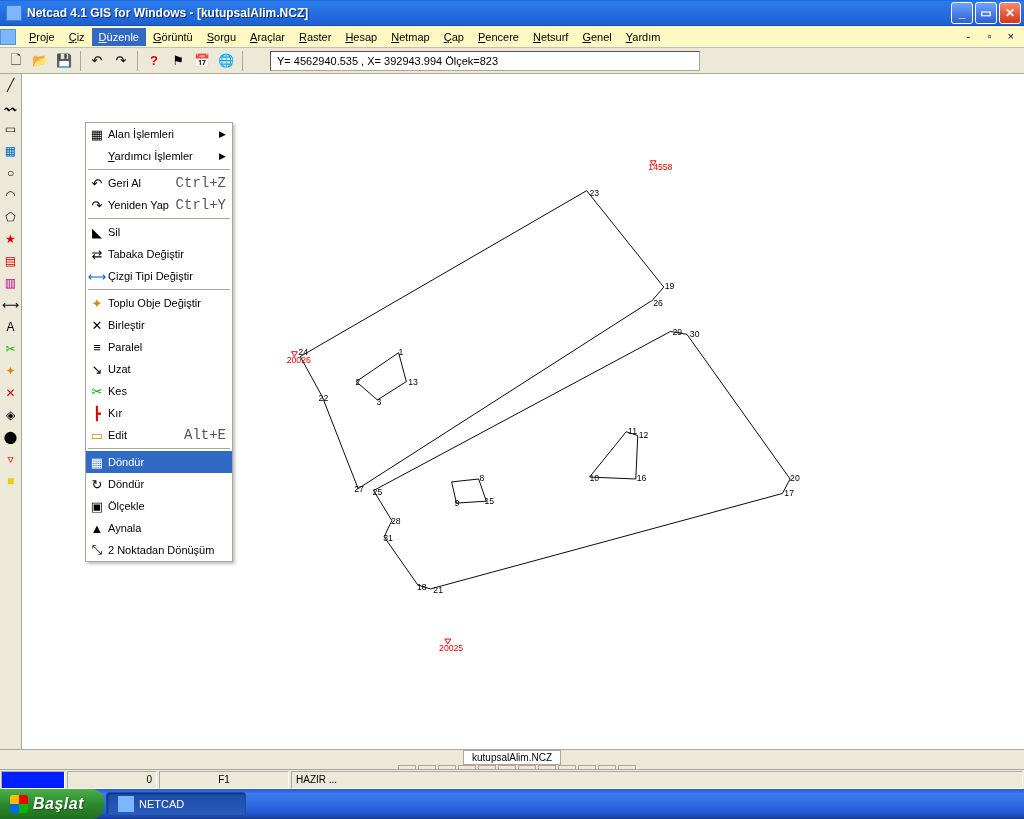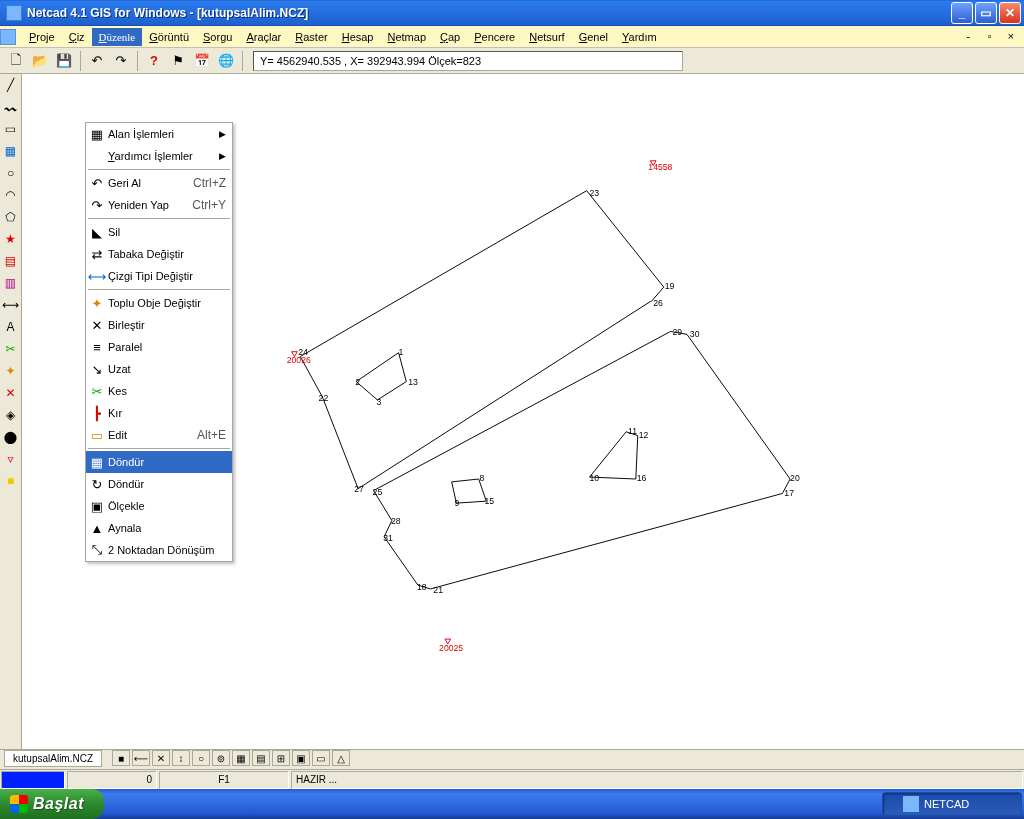--- a/index.html
+++ b/index.html
@@ -26,35 +26,35 @@
   .winbtn.min, .winbtn.max { background:linear-gradient(to bottom,#6fa2ff,#2d5fcf); }
   .winbtn.close { background:linear-gradient(to bottom,#f58b6f,#d7341b); margin-right:3px; }
   
   .menubar {
     height: 22px; background:#fef9c3; display:flex; align-items:center;
     border-bottom:1px solid #bfbfbf; position:relative;
   }
   .menubar .mnu-icon { width:16px; height:16px; margin-right:6px;
     background: #7ab7ff; border:1px solid #5a92d0; }
   .menubar .mitem { padding: 3px 7px; cursor:default; }
-  .menubar .mitem.open { background:#316ac5; color:#fff;font-family:Liberation Serif, serif; }
+  .menubar .mitem.open { background:#316ac5; color:#fff; }
   .menubar .mitem u { text-decoration: underline; }
   .menubar .wctrl { margin-left:auto; margin-right:6px; letter-spacing:4px; font-family: "Courier New", monospace; }
   
   .toolbar {
     height: 26px; background:#ece9d8; border-bottom:1px solid #aca899;
     display:flex; align-items:center; padding-left:4px;
   }
   .tbtn {
     width:22px; height:22px; margin:0 1px; border:1px solid transparent;
     display:flex; align-items:center; justify-content:center; font-size:13px;
   }
   .tsep { width:1px; height:20px; background:#aca899; margin:0 4px; }
   .coordbox {
-    height:20px; flex:0 0 430px; margin-left:6px; background:#fff; border:1px inset #aca899;
+    height:20px; flex:0 0 430px; margin-left:23px; background:#fff; border:1px inset #aca899;
     padding:2px 6px; font-size:11px; display:flex; align-items:center;
   }
   
   .main { flex:1; display:flex; background:#fff; position:relative; }
   .sidebar {
     width:22px; background:#ece9d8; border-right:1px solid #aca899;
     display:flex; flex-direction:column; overflow:hidden;
   }
   .sbtn { width:20px; height:20px; margin:1px auto; display:flex; align-items:center; justify-content:center; font-size:12px; }
   .canvas { flex:1; position:relative; overflow:hidden; background:#fff; }
@@ -63,64 +63,64 @@
     position:absolute; left:85px; top:48px; width:148px; background:#fff;
     border:1px solid #aca899; box-shadow: 2px 2px 3px rgba(0,0,0,.25); z-index:50;
   }
   .dropdown .dl {
     height:22px; display:flex; align-items:center; padding-right:6px; cursor:default;
   }
   .dropdown .dl.hover { background:#316ac5; color:#fff; }
   .dropdown .dl.hover .icon { filter:brightness(1.2); }
   .dropdown .icon { width:22px; height:22px; display:flex; align-items:center; justify-content:center; font-size:13px; }
   .dropdown .lbl { flex:1; }
-  .dropdown .sc { color:#555; font-size:12px; }
+  .dropdown .sc { color:#555; font-size:14px;font-family:Liberation Mono, monospace; }
   .dropdown .arrow { font-size:9px; margin-left:4px; }
   .dropdown .dsep { height:1px; background:#aca899; margin:2px 2px; }
   
   .canvas svg { position:absolute; inset:0; width:100%; height:100%; }
   .cl { font-size:9px; fill:#000; font-family: Arial, sans-serif; }
   .cl-red { fill:#e00000; }
   .tri { fill:none; stroke:#e00000; stroke-width:1; }
   
   .tabbar {
     height:20px; background:#ece9d8; border-top:1px solid #aca899;
-    display:flex; align-items:flex-start; padding:0 4px;
+    display:flex; align-items:center; padding:0 4px;flex-direction:column;
   }
   .tabbar .tab {
     height:17px; background:#fff; border:1px solid #aca899; padding:1px 8px;
     font-size:10px; display:flex; align-items:center;
   }
   .tabbar .tbbtns { display:flex; margin-left:10px; gap:2px; }
   .tabbar .tbb {
     width:18px; height:16px; border:1px solid #aca899; background:#ece9d8;
     display:flex; align-items:center; justify-content:center; font-size:10px;
   }
   .statusbar {
     height:20px; background:#ece9d8; border-top:1px solid #aca899;
     display:flex; align-items:center; font-size:10px;
   }
   .statusbar .panel { height:18px; border:1px inset #fff; margin:0 1px; display:flex; align-items:center; padding:0 4px;}
   .statusbar .panel.blue { background:#0020ff; }
   .statusbar .panel.val { width:90px; justify-content:flex-end; }
   
   .taskbar {
     height:30px; background:linear-gradient(to bottom,#235ad4,#3b7bed 15%,#235ad4 80%,#133a93);
-    display:flex; align-items:center; color:#fff; font-size:11px;justify-content:space-between;
+    display:flex; align-items:center; color:#fff; font-size:11px;
   }
   .startbtn {
     height:30px; padding:0 20px 0 10px; font-weight:bold; font-style:italic; font-size:16px;
     background:linear-gradient(to bottom,#48b048,#2e8a2e 50%,#1f6f1f);
     display:flex; align-items:center; border-radius:0 12px 12px 0;
     text-shadow: 1px 1px 1px rgba(0,0,0,.4); letter-spacing:.5px;
   }
   .startbtn .flag { width:18px; height:18px; margin-right:5px; background:
     conic-gradient(#e00 0 25%, #0b0 0 50%, #06e 0 75%, #fb0 0 100%); border-radius:3px; }
   .taskbtn {
-    height:24px; margin:0 2px; padding:0 20px; display:flex; align-items:center;
+    height:24px; margin:0 2px; padding:0 11px; display:flex; align-items:center;
     border:1px solid #1a4cad; border-radius:3px; background:linear-gradient(to bottom,#3c7de8,#2861cf);
     min-width:140px;
   }
   .taskbtn.active { background:linear-gradient(to bottom,#1c4baa,#2b5cba); box-shadow: inset 1px 1px 2px rgba(0,0,0,.4);}
   .taskbtn .ticon { width:16px; height:16px; background:#7ab7ff; margin-right:5px; }
   .tray {
     margin-left:auto; height:30px; background:linear-gradient(to bottom,#1798e4,#0e7fd0);
     display:flex; align-items:center; padding:0 10px; gap:4px;
     border-left:1px solid #0d5bb0;
   }

